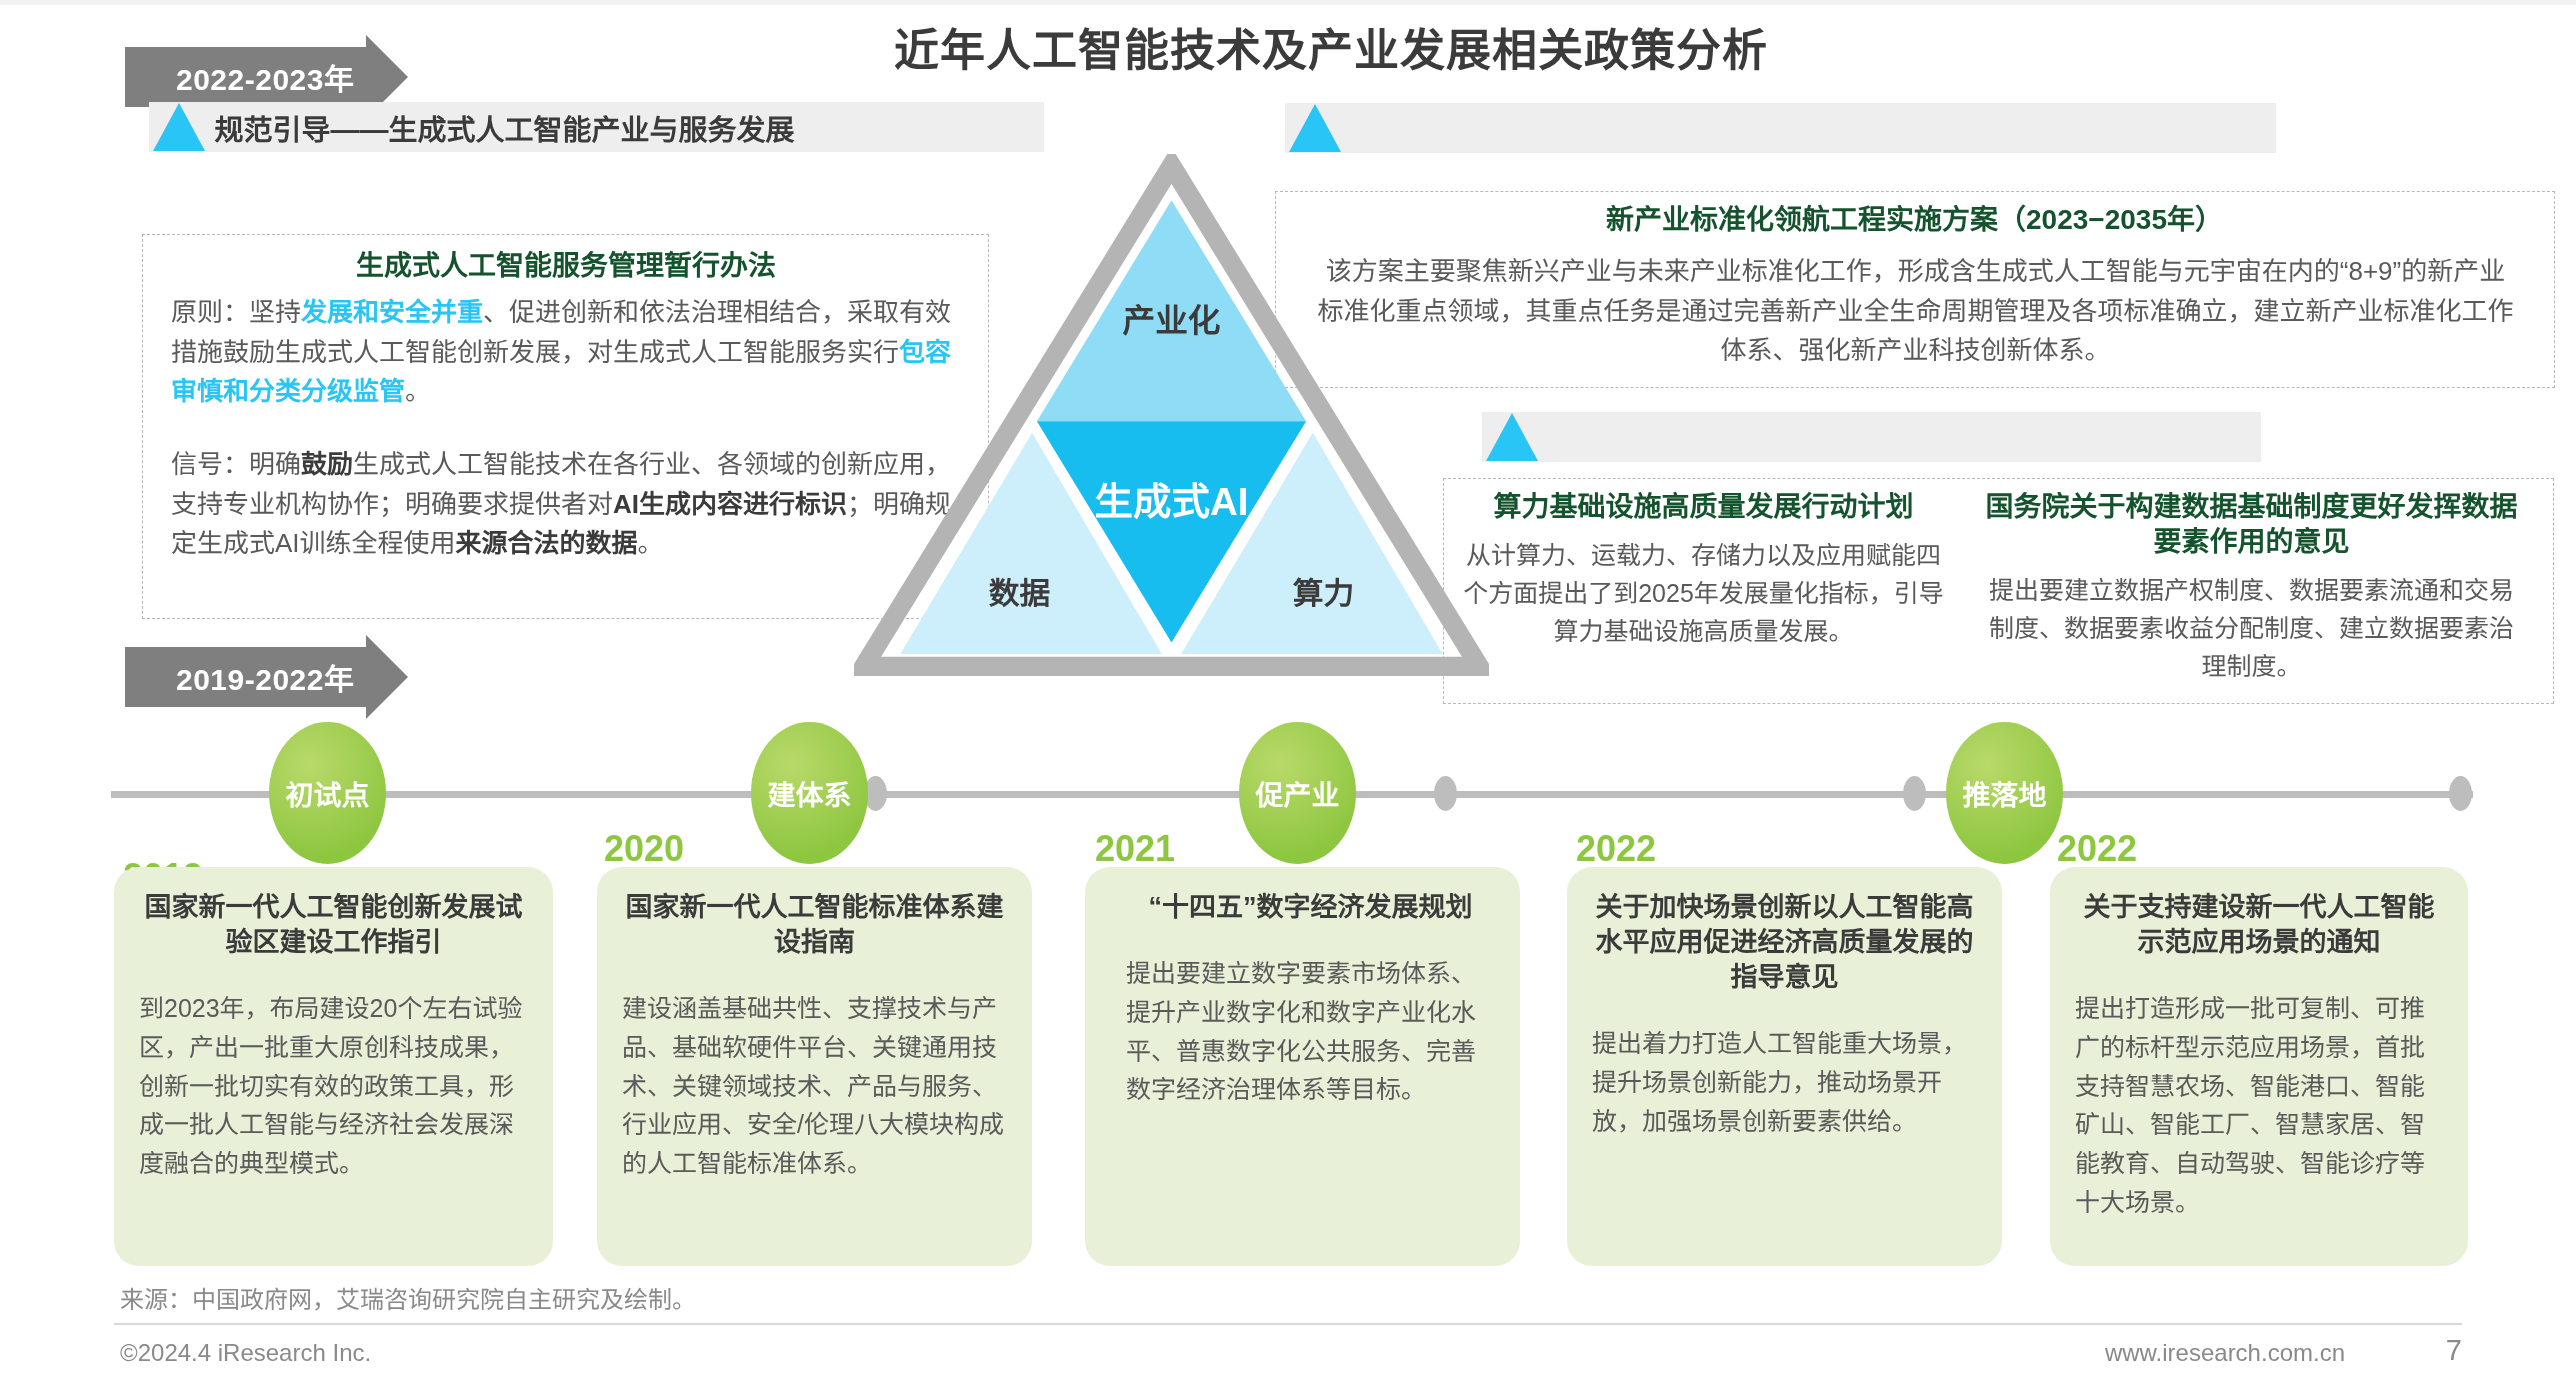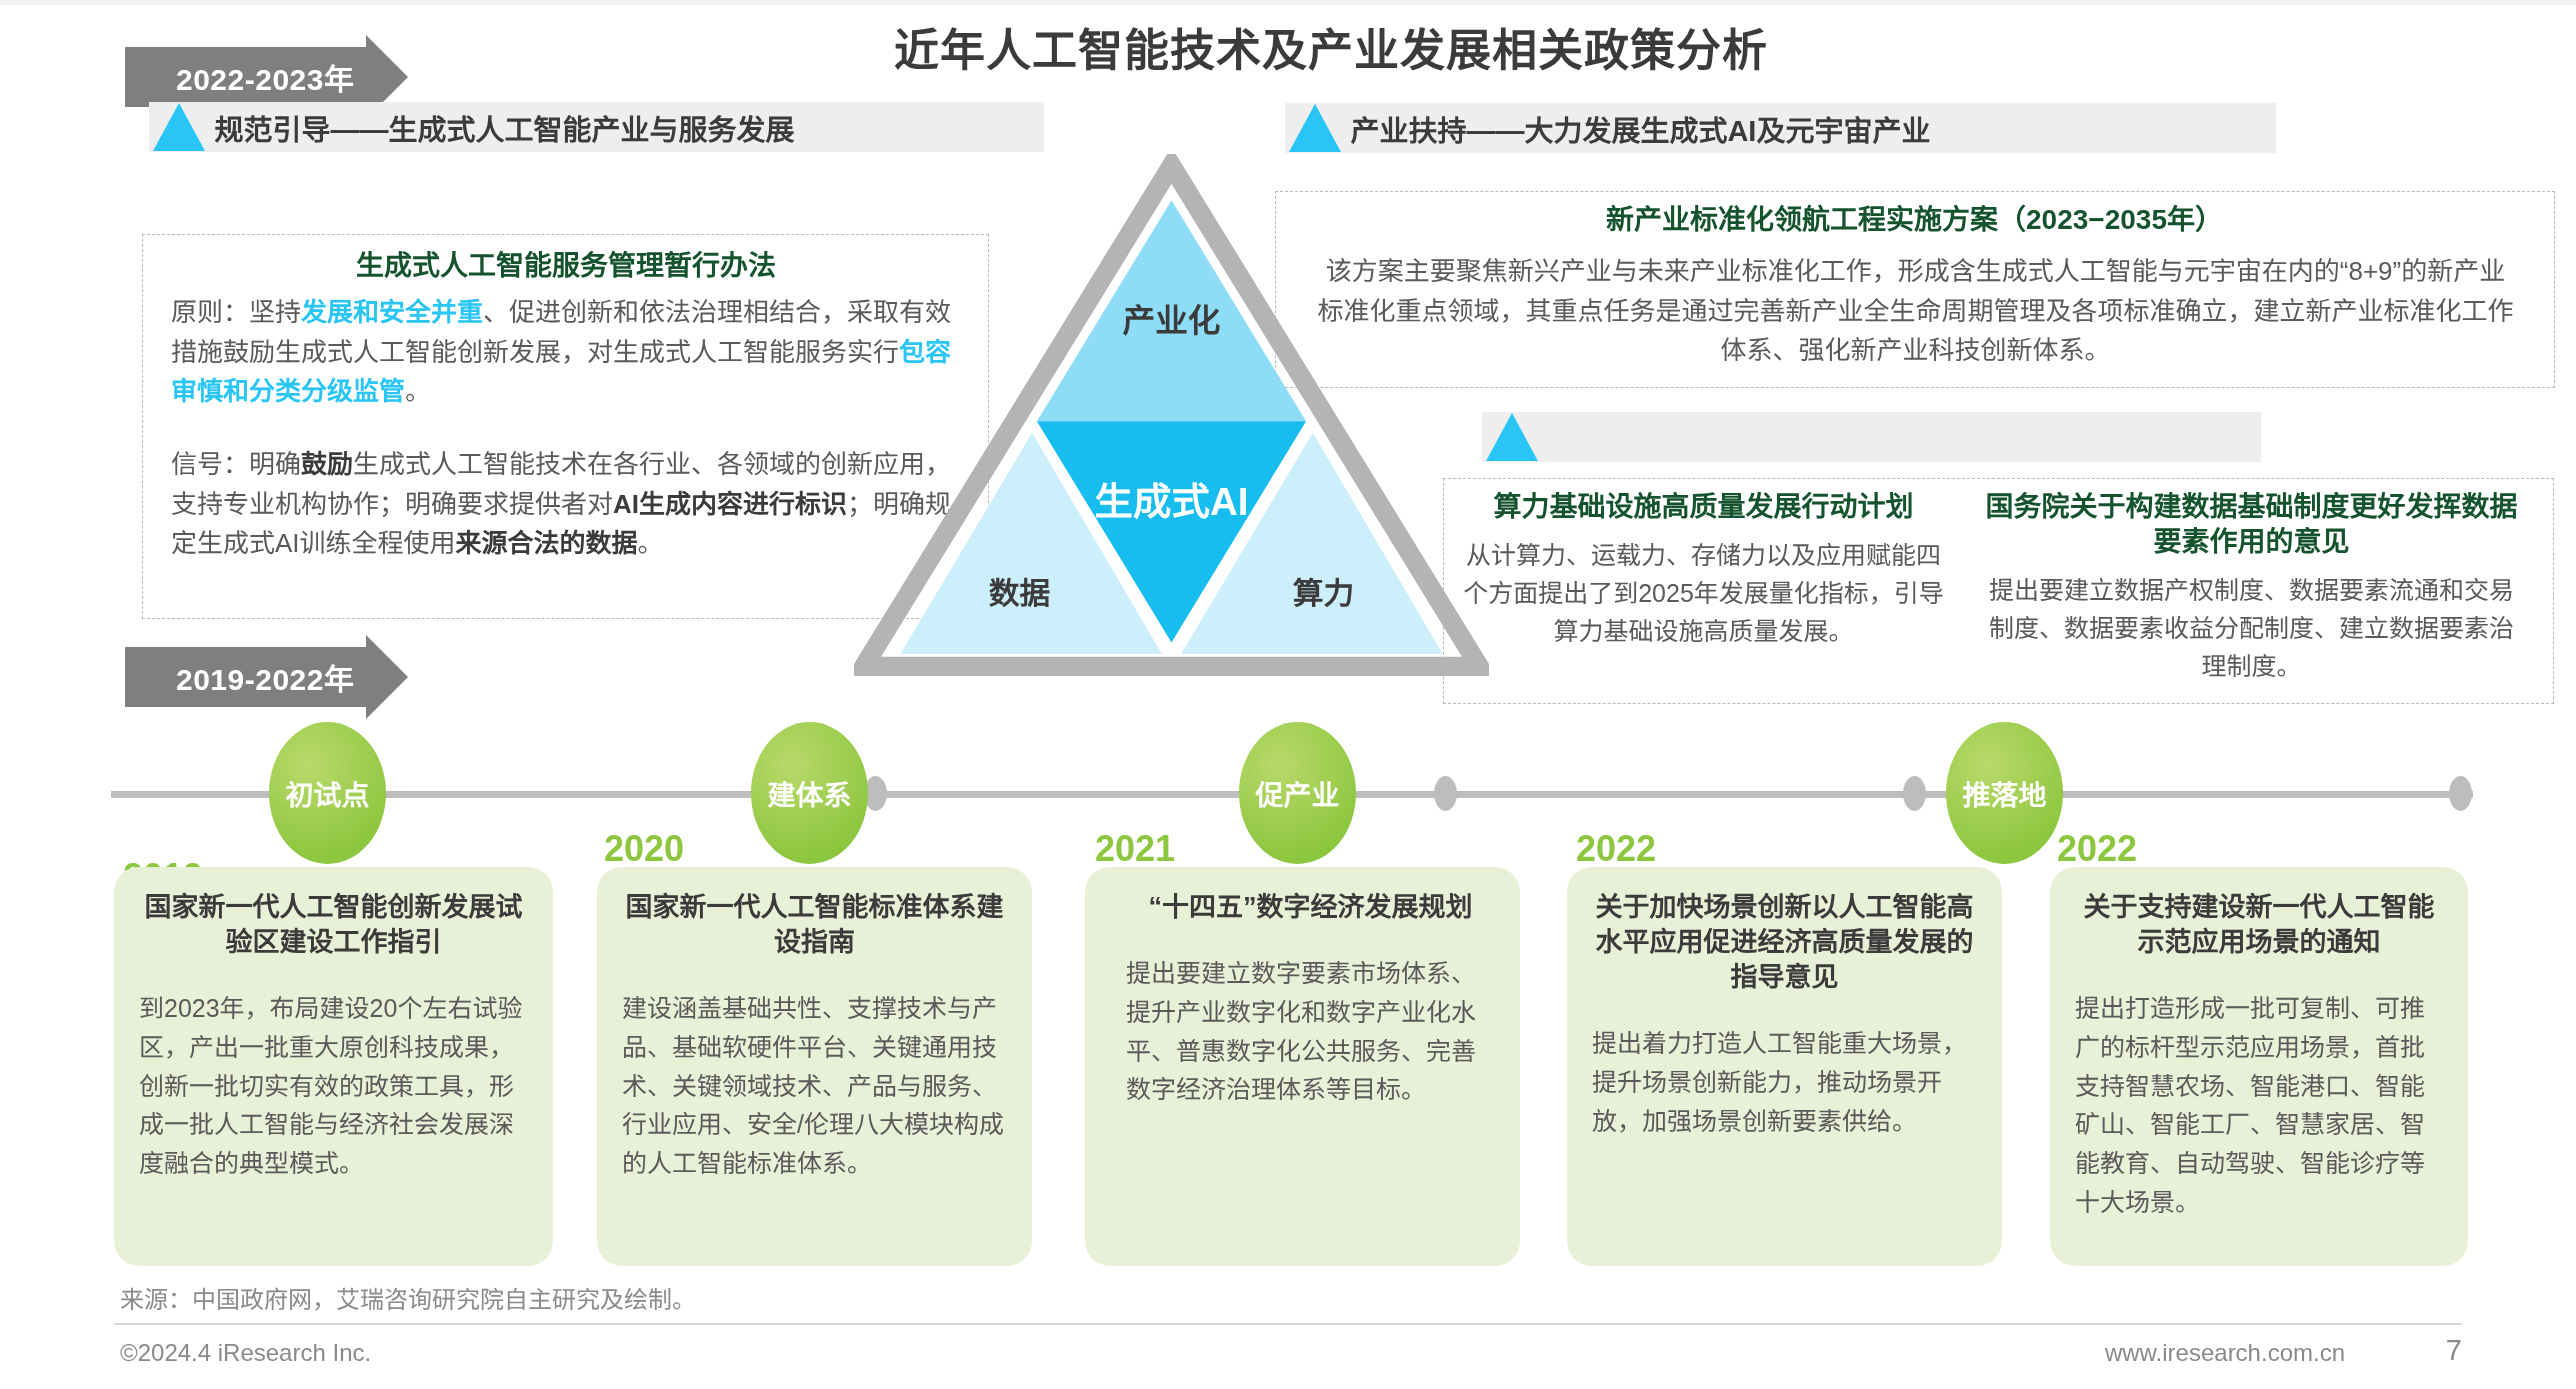--- a/index.html
+++ b/index.html
@@ -121,21 +121,20 @@
 <div class="doc-title" id="guide-title">生成式人工智能服务管理暂行办法</div>
 <div class="doc-body" id="guide-p1">
   <span>原则：坚持</span><span class="hl">发展和安全并重</span><span>、促进创新和依法治理相结合，采取有效措施鼓励生成式人工智能创新发展，对生成式人工智能服务实行</span><span class="hl">包容审慎和分类分级监管</span><span>。</span>
 </div>
 <div class="doc-body" id="guide-p2">
   <span>信号：明确</span><span class="bd">鼓励</span><span>生成式人工智能技术在各行业、各领域的创新应用，支持专业机构协作；明确要求提供者对</span><span class="bd">AI生成内容进行标识</span><span>；明确规定生成式AI训练全程使用</span><span class="bd">来源合法的数据</span><span>。</span>
 </div>
 
 <div class="sec-head" id="head-support">
   <span class="tri"></span>
-  <span class="txt">产业扶持——大力发展生成式AI及元宇宙产业</span>
 </div>
 <div class="dashbox" id="box-support"></div>
 <div class="doc-title" id="support-title">新产业标准化领航工程实施方案（2023−2035年）</div>
 <div class="doc-body" id="support-body">该方案主要聚焦新兴产业与未来产业标准化工作，形成含生成式人工智能与元宇宙在内的“8+9”的新产业标准化重点领域，其重点任务是通过完善新产业全生命周期管理及各项标准确立，建立新产业标准化工作体系、强化新产业科技创新体系。</div>
 
 <div class="sec-head" id="head-base">
   <span class="tri"></span>
 </div>
 <div class="dashbox" id="box-base"></div>
 <div id="base-col-a">

